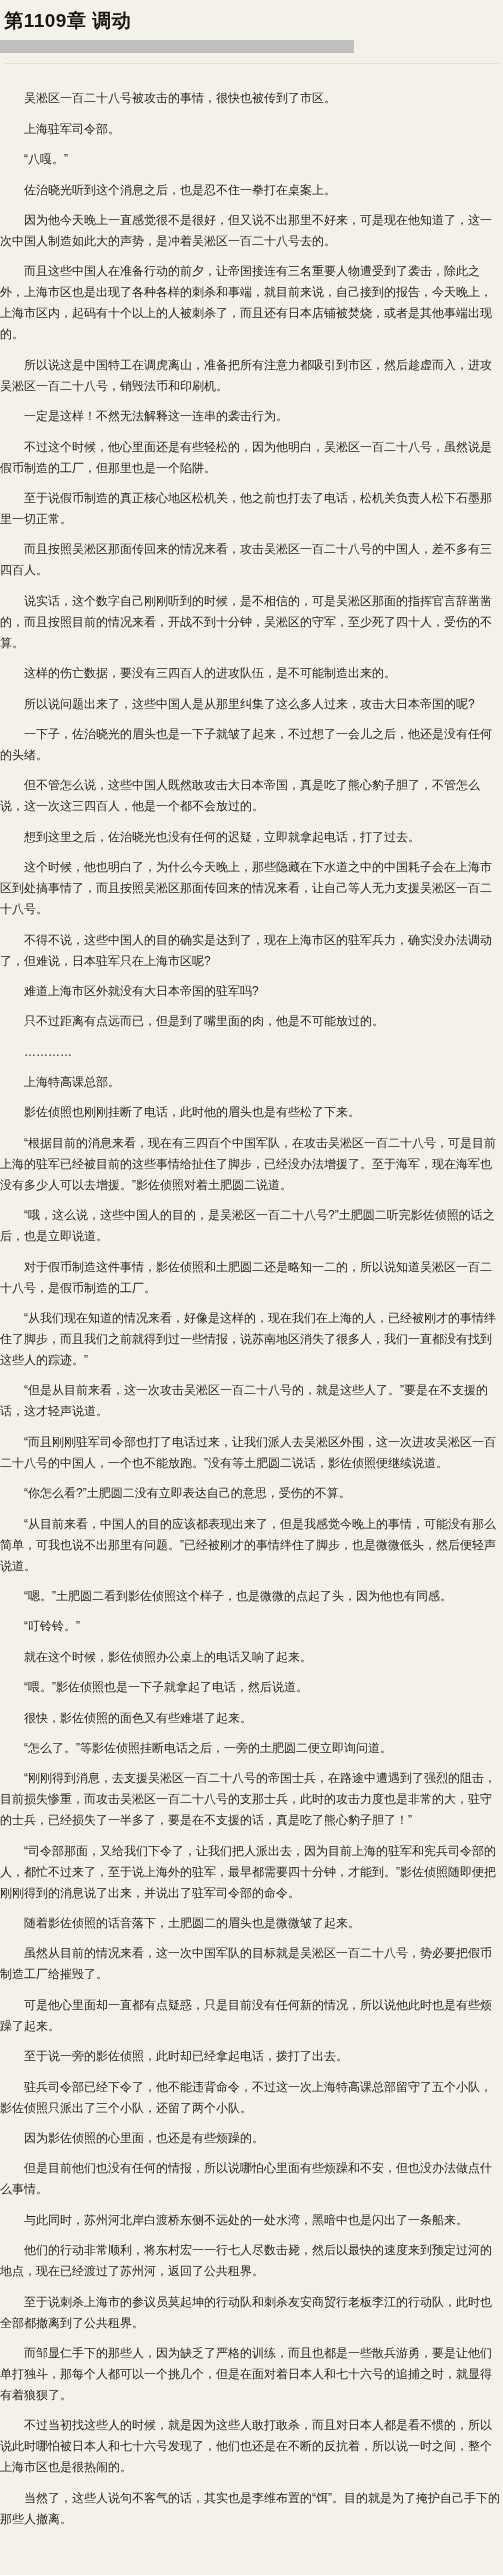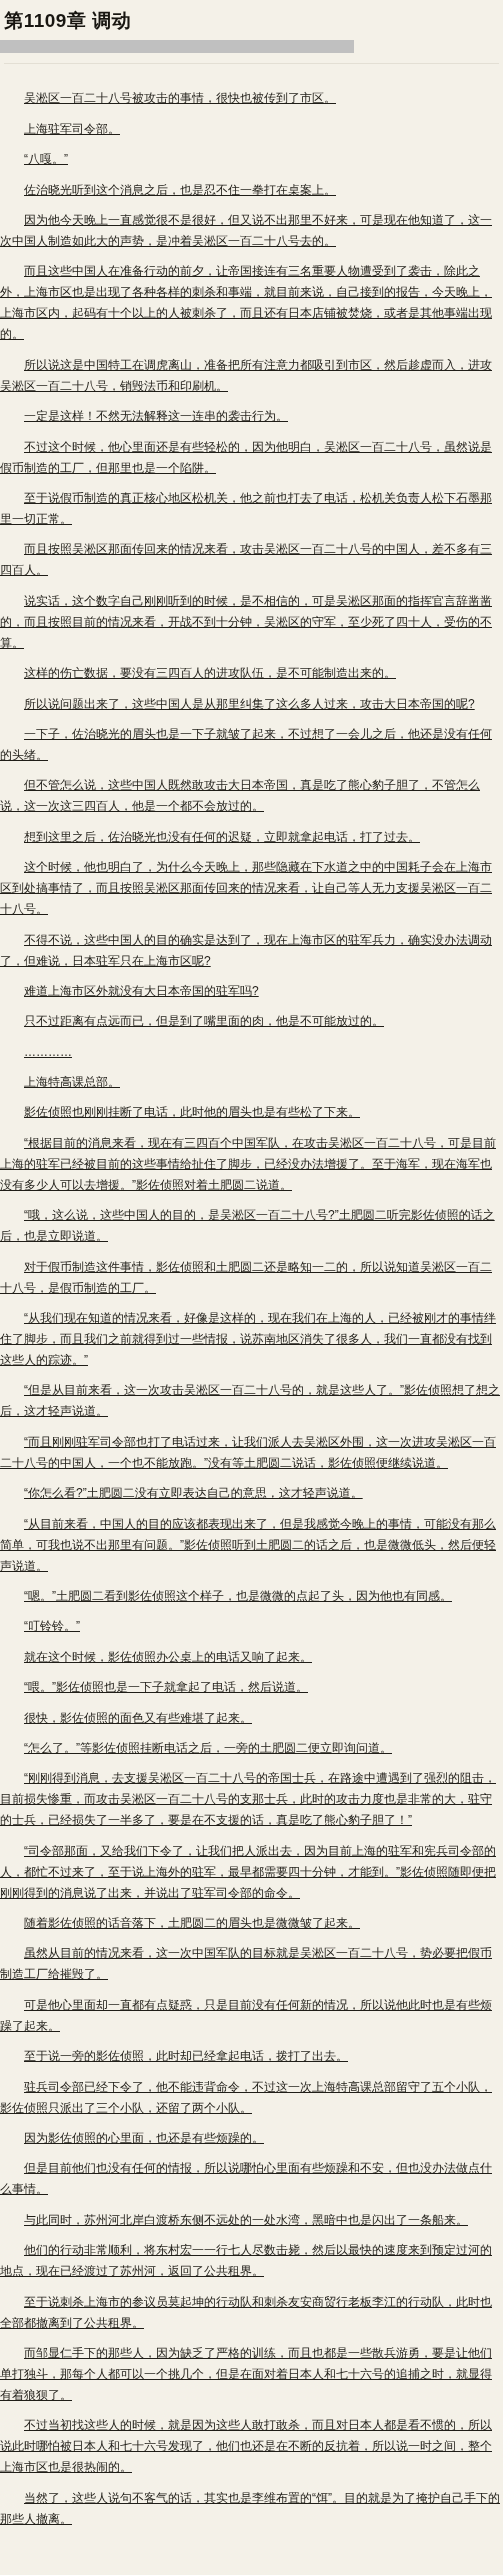--- a/index.html
+++ b/index.html
@@ -40,21 +40,20 @@
   .content {
     padding: 14.6px 0 15.7px 0;
     font-size: 12px;
     line-height: 21px;
     color: #201e18;
   }
   .content p {
     margin: 9.4px 0;
     text-indent: 2em;
     word-break: break-all;
-    text-decoration: underline;
   }
 </style>
 </head>
 <body>
 
 <div class="page">
   <h1 class="chapter-title">第1109章 调动</h1>
 
   <div class="ad-bar"></div>
 
@@ -82,24 +81,24 @@
       <p>不得不说，这些中国人的目的确实是达到了，现在上海市区的驻军兵力，确实没办法调动了，但难说，日本驻军只在上海市区呢?</p>
       <p>难道上海市区外就没有大日本帝国的驻军吗?</p>
       <p>只不过距离有点远而已，但是到了嘴里面的肉，他是不可能放过的。</p>
       <p>…………</p>
       <p>上海特高课总部。</p>
       <p>影佐侦照也刚刚挂断了电话，此时他的眉头也是有些松了下来。</p>
       <p>“根据目前的消息来看，现在有三四百个中国军队，在攻击吴淞区一百二十八号，可是目前上海的驻军已经被目前的这些事情给扯住了脚步，已经没办法增援了。至于海军，现在海军也没有多少人可以去增援。”影佐侦照对着土肥圆二说道。</p>
       <p>“哦，这么说，这些中国人的目的，是吴淞区一百二十八号?”土肥圆二听完影佐侦照的话之后，也是立即说道。</p>
       <p>对于假币制造这件事情，影佐侦照和土肥圆二还是略知一二的，所以说知道吴淞区一百二十八号，是假币制造的工厂。</p>
       <p>“从我们现在知道的情况来看，好像是这样的，现在我们在上海的人，已经被刚才的事情绊住了脚步，而且我们之前就得到过一些情报，说苏南地区消失了很多人，我们一直都没有找到这些人的踪迹。”</p>
-      <p>“但是从目前来看，这一次攻击吴淞区一百二十八号的，就是这些人了。”影佐侦照想了想之后，这才轻声说道。</p>
+      <p>“但是从目前来看，这一次攻击吴淞区一百二十八号的，就是这些人了。”要是在不支援的话，这才轻声说道。</p>
       <p>“而且刚刚驻军司令部也打了电话过来，让我们派人去吴淞区外围，这一次进攻吴淞区一百二十八号的中国人，一个也不能放跑。”没有等土肥圆二说话，影佐侦照便继续说道。</p>
-      <p>“你怎么看?”土肥圆二没有立即表达自己的意思，这才轻声说道。</p>
-      <p>“从目前来看，中国人的目的应该都表现出来了，但是我感觉今晚上的事情，可能没有那么简单，可我也说不出那里有问题。”影佐侦照听到土肥圆二的话之后，也是微微低头，然后便轻声说道。</p>
+      <p>“你怎么看?”土肥圆二没有立即表达自己的意思，受伤的不算。</p>
+      <p>“从目前来看，中国人的目的应该都表现出来了，但是我感觉今晚上的事情，可能没有那么简单，可我也说不出那里有问题。”已经被刚才的事情绊住了脚步，也是微微低头，然后便轻声说道。</p>
       <p>“嗯。”土肥圆二看到影佐侦照这个样子，也是微微的点起了头，因为他也有同感。</p>
       <p>“叮铃铃。”</p>
       <p>就在这个时候，影佐侦照办公桌上的电话又响了起来。</p>
       <p>“喂。”影佐侦照也是一下子就拿起了电话，然后说道。</p>
       <p>很快，影佐侦照的面色又有些难堪了起来。</p>
       <p>“怎么了。”等影佐侦照挂断电话之后，一旁的土肥圆二便立即询问道。</p>
       <p>“刚刚得到消息，去支援吴淞区一百二十八号的帝国士兵，在路途中遭遇到了强烈的阻击，目前损失惨重，而攻击吴淞区一百二十八号的支那士兵，此时的攻击力度也是非常的大，驻守的士兵，已经损失了一半多了，要是在不支援的话，真是吃了熊心豹子胆了！”</p>
       <p>“司令部那面，又给我们下令了，让我们把人派出去，因为目前上海的驻军和宪兵司令部的人，都忙不过来了，至于说上海外的驻军，最早都需要四十分钟，才能到。”影佐侦照随即便把刚刚得到的消息说了出来，并说出了驻军司令部的命令。</p>
       <p>随着影佐侦照的话音落下，土肥圆二的眉头也是微微皱了起来。</p>
       <p>虽然从目前的情况来看，这一次中国军队的目标就是吴淞区一百二十八号，势必要把假币制造工厂给摧毁了。</p>

